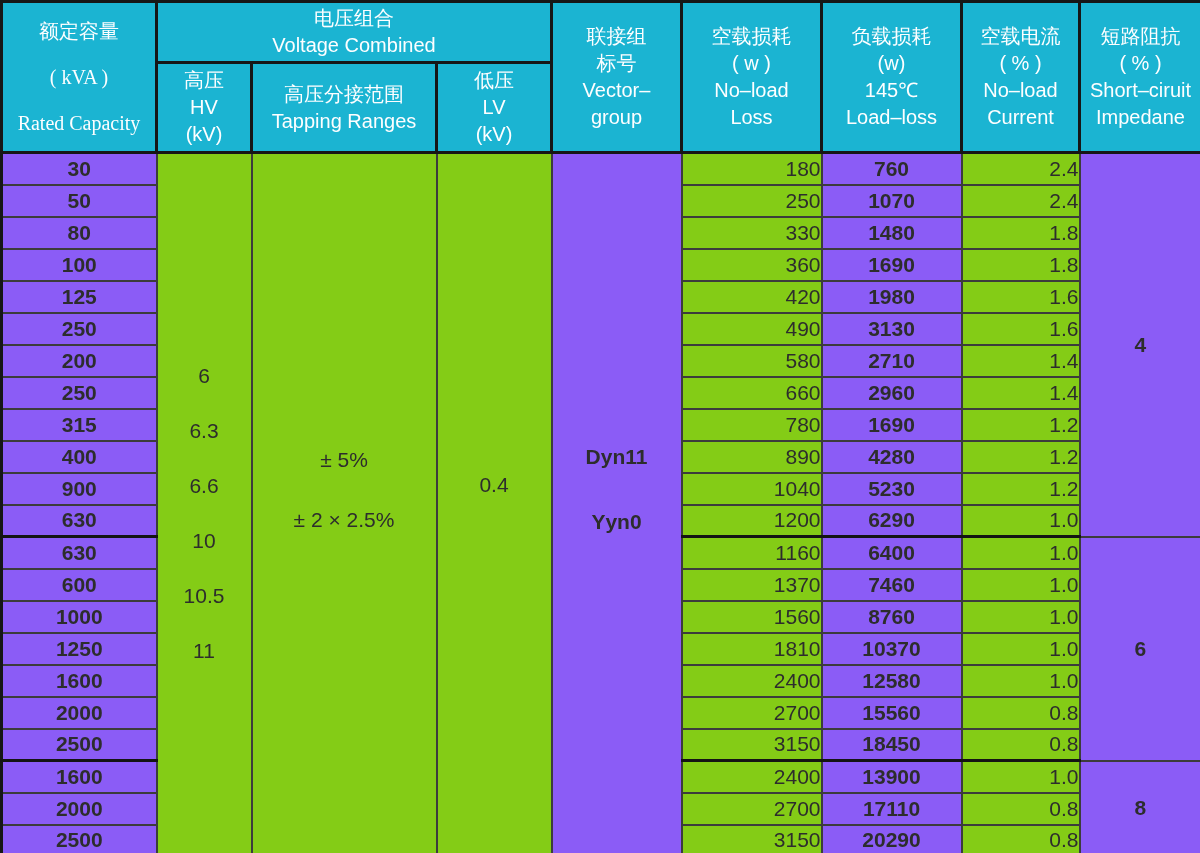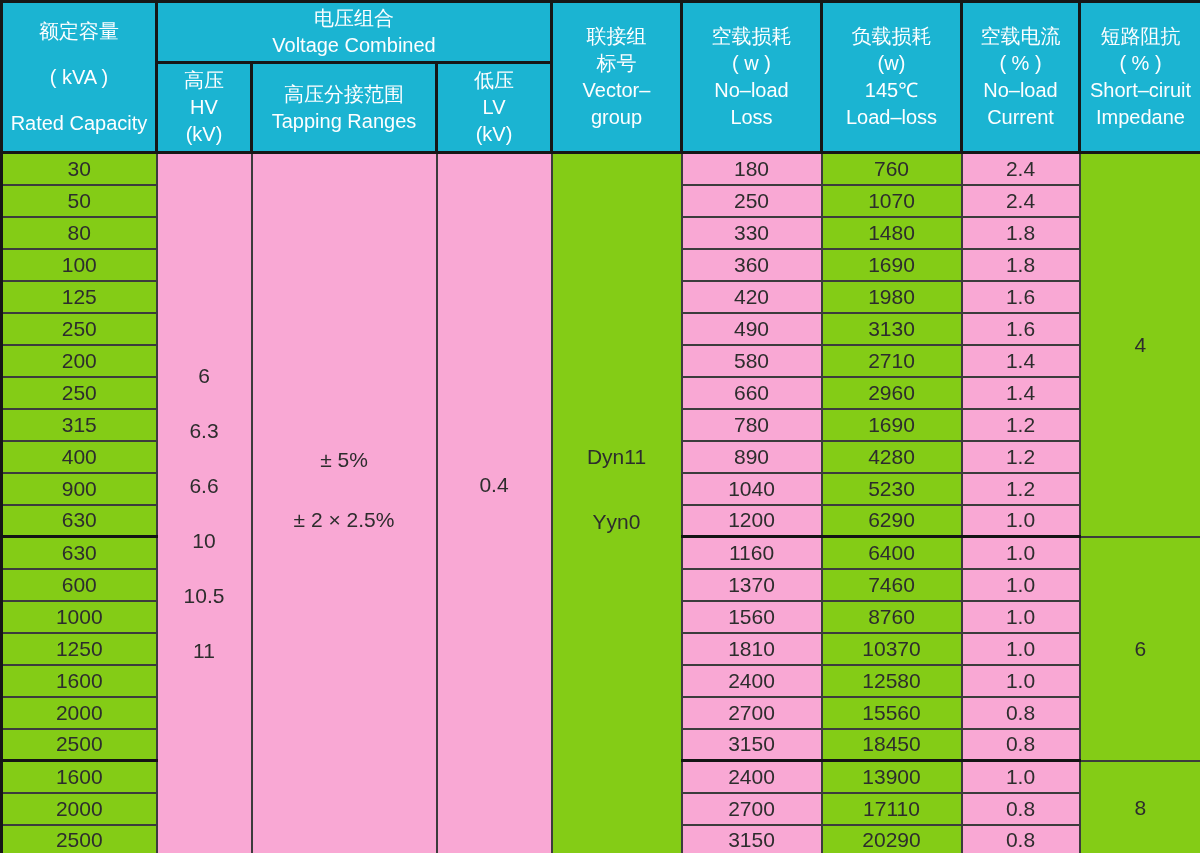--- a/index.html
+++ b/index.html
@@ -24,33 +24,33 @@
     font-size: 20px;
     line-height: 1.35;
     white-space: pre-line;
     text-align: center;
     vertical-align: middle;
     border: 3px solid #161616;
     padding: 2px 0;
   }
   thead tr.h-top { height: 55px; }
   thead tr.h-sub { height: 90px; }
-  th.th-capacity { line-height: 2.3; }
+  th.th-capacity { line-height: 2.3; font-family: Liberation Serif, serif; }
   
   tbody tr { height: 32px; }
   tbody td {
     border: 2px solid #3c3c3c;
     text-align: center;
     vertical-align: middle;
     font-size: 21px;
     color: #2d2d2d;
     padding: 0;
   }
-  td.cell-gray  { background: #84cc16; }
-  td.cell-white { background: #f9a8d4; }
+  td.cell-gray  { background: #8b5cf6; font-weight: bold; }
+  td.cell-white { background: #84cc16; text-align: right; }
   tbody tr.group-end td { border-bottom: 3px solid #141414; }
   tbody tr:last-child td { border-bottom: 3px solid #161616; }
   
   .stack {
     display: flex;
     flex-direction: column;
     align-items: center;
     justify-content: center;
     height: 100%;
   }

